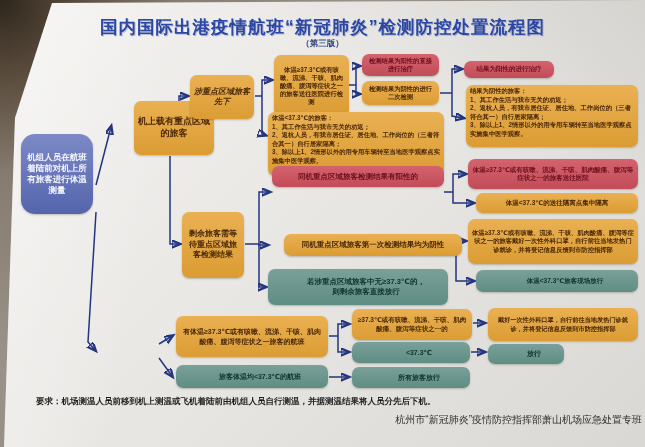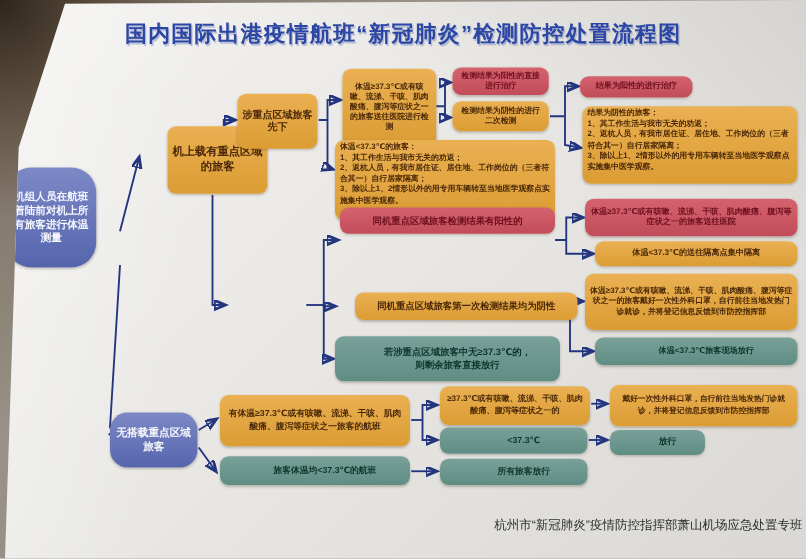--- a/index.html
+++ b/index.html
@@ -33,20 +33,21 @@
   .issuer{position:absolute;left:330px;top:413px;width:312px;text-align:right;
     font-size:10px;color:#2e2e2e;}
 </style>
 </head>
 <body>
 
 <div class="photo">
   <div class="paper">
 
     <div class="title">国内国际出港疫情航班“新冠肺炎”检测防控处置流程图</div>
+    <div class="version">（第三版）</div>
 
     <svg class="connectors" width="645" height="447" viewBox="0 0 645 447">
       <defs>
         <marker id="ah" markerWidth="8" markerHeight="8" refX="5" refY="2.5" orient="auto">
           <path d="M0,0 L6,2.5 L0,5 z" fill="#23357f" stroke="none"></path>
         </marker>
       </defs>
       <path d="M96,185 L111,127" marker-end="url(#ah)"></path>
       <path d="M96,212 L88,342 L95,350" marker-end="url(#ah)"></path>
       <path d="M179,101 L179,96 L187,96" marker-end="url(#ah)"></path>
@@ -73,72 +74,73 @@
       <path d="M159,344 L172,336" marker-end="url(#ah)"></path>
       <path d="M159,358 L172,376" marker-end="url(#ah)"></path>
       <path d="M329,336 L338,336"></path>
       <path d="M338,336 L338,324 L348,324" marker-end="url(#ah)"></path>
       <path d="M338,336 L338,352 L348,352" marker-end="url(#ah)"></path>
       <path d="M473,323 L484,323" marker-end="url(#ah)"></path>
       <path d="M471,352 L484,352" marker-end="url(#ah)"></path>
       <path d="M329,377 L348,377" marker-end="url(#ah)"></path>
     </svg>
 
-    <div class="box blue" style="left:5px;top:134px;width:72px;height:80px;font-size:8.5px;border-radius:20px;">机组人员在航班着陆前对机上所有旅客进行体温测量</div>
+    <div class="box blue" style="left:21px;top:134px;width:72px;height:80px;font-size:8.5px;">机组人员在航班着陆前对机上所有旅客进行体温测量</div>
 
     <div class="box orange" style="left:114px;top:101px;width:80px;height:54px;font-size:9px;margin-left:20px;">机上载有重点区域的旅客</div>
 
-    <div class="box orange" style="left:190px;top:75px;width:64px;height:44px;font-size:8px;">涉重点区域旅客先下</div>
+    <div class="box orange" style="left:190px;top:75px;width:64px;height:44px;font-size:8px;font-style:italic;">涉重点区域旅客先下</div>
 
     <div class="box orange" style="left:274px;top:55px;width:75px;height:62px;font-size:6.3px;">体温≥37.3℃或有咳嗽、流涕、干咳、肌肉酸痛、腹泻等症状之一的旅客送往医院进行检测</div>
 
     <div class="box red" style="left:362px;top:54px;width:77px;height:22px;font-size:6.3px;">检测结果为阳性的直接进行治疗</div>
 
     <div class="box orange" style="left:362px;top:81px;width:77px;height:24px;font-size:6.3px;">检测结果为阴性的进行二次检测</div>
 
     <div class="box red" style="left:464px;top:61px;width:90px;height:17px;font-size:6.5px;">结果为阳性的进行治疗</div>
 
     <div class="box orange list" style="left:466px;top:85px;width:172px;height:62px;font-size:6.3px;line-height:1.35;">结果为阴性的旅客：
 1、其工作生活与我市无关的劝返；
 2、返杭人员，有我市居住证、居住地、工作岗位的（三者符合其一）自行居家隔离；
 3、除以上1、2情形以外的用专用车辆转至当地医学观察点实施集中医学观察。</div>
 
     <div class="box orange list" style="left:268px;top:112px;width:176px;height:64px;font-size:6.3px;line-height:1.35;">体温&lt;37.3℃的旅客：
 1、其工作生活与我市无关的劝返；
 2、返杭人员，有我市居住证、居住地、工作岗位的（三者符合其一）自行居家隔离；
 3、除以上1、2情形以外的用专用车辆转至当地医学观察点实施集中医学观察。</div>
 
+    <div class="box orange" style="left:182px;top:212px;width:62px;height:66px;font-size:8px;">剩余旅客需等待重点区域旅客检测结果</div>
 
     <div class="box red" style="left:272px;top:166px;width:172px;height:21px;font-size:7.5px;">同机重点区域旅客检测结果有阳性的</div>
 
     <div class="box red" style="left:468px;top:159px;width:170px;height:30px;font-size:6.5px;">体温≥37.3℃或有咳嗽、流涕、干咳、肌肉酸痛、腹泻等症状之一的旅客送往医院</div>
 
     <div class="box orange" style="left:476px;top:193px;width:162px;height:20px;font-size:6.5px;">体温&lt;37.3℃的送往隔离点集中隔离</div>
 
     <div class="box orange" style="left:284px;top:234px;width:178px;height:22px;font-size:7.5px;">同机重点区域旅客第一次检测结果均为阴性</div>
 
     <div class="box orange" style="left:468px;top:219px;width:170px;height:45px;font-size:6.3px;">体温≥37.3℃或有咳嗽、流涕、干咳、肌肉酸痛、腹泻等症状之一的旅客戴好一次性外科口罩，自行前往当地发热门诊就诊，并将登记信息反馈到市防控指挥部</div>
 
     <div class="box teal" style="left:476px;top:270px;width:162px;height:22px;font-size:6.5px;">体温&lt;37.3℃旅客现场放行</div>
 
     <div class="box teal pre" style="left:268px;top:269px;width:180px;height:36px;font-size:7.5px;">若涉重点区域旅客中无≥37.3℃的，
 则剩余旅客直接放行</div>
 
-    <div class="box blue" style="left:88px;top:330px;width:70px;height:44px;font-size:8.5px;">无搭载重点区域旅客</div>
 
     <div class="box orange" style="left:176px;top:316px;width:152px;height:41px;font-size:7px;">有体温≥37.3℃或有咳嗽、流涕、干咳、肌肉酸痛、腹泻等症状之一旅客的航班</div>
 
     <div class="box teal" style="left:176px;top:365px;width:152px;height:23px;font-size:7px;">旅客体温均&lt;37.3℃的航班</div>
 
     <div class="box orange" style="left:352px;top:309px;width:120px;height:31px;font-size:6.5px;">≥37.3℃或有咳嗽、流涕、干咳、肌肉酸痛、腹泻等症状之一的</div>
 
     <div class="box teal" style="left:352px;top:342px;width:118px;height:21px;font-size:7px;">&lt;37.3℃</div>
 
     <div class="box teal" style="left:352px;top:367px;width:118px;height:21px;font-size:7px;">所有旅客放行</div>
 
     <div class="box orange" style="left:488px;top:308px;width:150px;height:33px;font-size:6.2px;">戴好一次性外科口罩，自行前往当地发热门诊就诊，并将登记信息反馈到市防控指挥部</div>
 
     <div class="box teal" style="left:488px;top:344px;width:76px;height:20px;font-size:7px;">放行</div>
 
+    <div class="req">要求：机场测温人员前移到机上测温或飞机着陆前由机组人员自行测温，并据测温结果将人员分先后下机。</div>
     <div class="issuer">杭州市“新冠肺炎”疫情防控指挥部萧山机场应急处置专班</div>
 
   </div>
 </div>
 
 </body></html>

